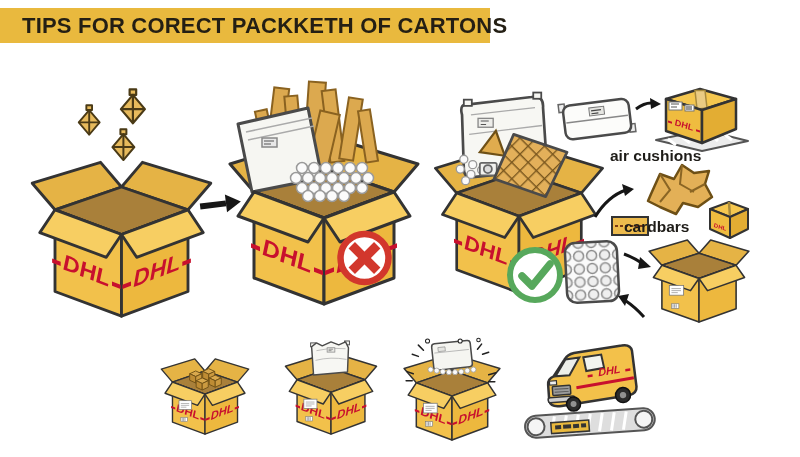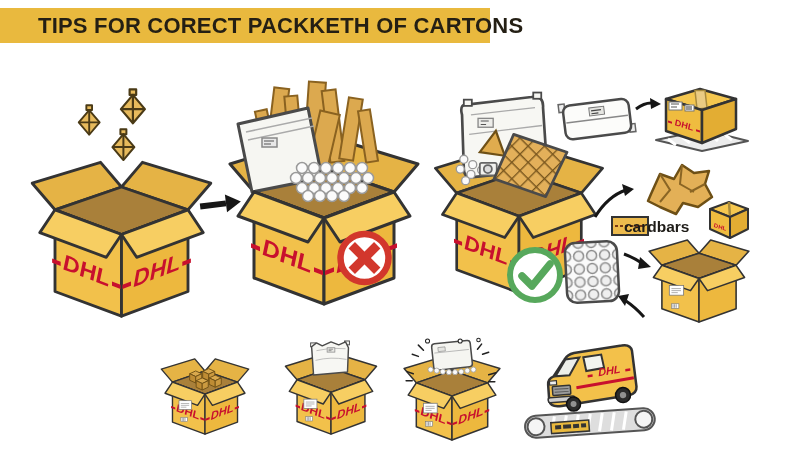--- a/index.html
+++ b/index.html
@@ -1,20 +1,20 @@
 <!DOCTYPE html>
 <html><head>
 <meta charset="utf-8">
 <style>
   html,body{margin:0;padding:0;background:#fff;}
   #canvas{position:relative;width:800px;height:457px;background:#fff;overflow:hidden;
           font-family:"Liberation Sans",sans-serif;}
   .abs{position:absolute;}
   #banner{left:0;top:8px;width:490px;height:35px;background:#E9B93E;display:flex;align-items:center;}
-  #banner span{padding-left:38px;font-size:22px;font-weight:800;letter-spacing:.2px;color:#241F14;white-space:nowrap;}
+  #banner span{padding-left:22px;font-size:22px;font-weight:800;letter-spacing:.2px;color:#241F14;white-space:nowrap;}
   .caption{font-size:15.5px;font-weight:700;color:#1E1C18;white-space:nowrap;}
   svg{display:block;overflow:visible;}
   #defs{position:absolute;width:0;height:0;overflow:hidden;}
 </style>
 </head>
 <body>
 
 <div id="canvas">
 
   <svg id="defs" aria-hidden="true">
@@ -208,20 +208,21 @@
     <path d="M19,20 H27 M19,23 H25" stroke="#555" stroke-width="1"></path>
     <rect x="33" y="21" width="9" height="6" fill="#FFF" stroke="#777" stroke-width="1"></rect>
     <path d="M35,22 V26 M37,22 V26 M39,22 V26" stroke="#333" stroke-width="1"></path>
     <g transform="translate(32,44) skewY(17)" font-family="'Liberation Sans',sans-serif" font-style="italic" font-weight="900" fill="#C8102E">
       <text text-anchor="middle" font-size="9">DHL</text>
       <rect x="-16" y="-2.5" width="4" height="2"></rect>
         <rect x="12" y="-2.5" width="4" height="2"></rect>
     </g>
   </svg>
 
+  <div class="abs caption" style="left:610px;top:147px">air cushions</div>
 
   <svg class="abs" style="left:592px;top:184px" width="44" height="36" viewBox="0 0 44 36">
     <path d="M3,33 Q16,12 34,6" fill="none" stroke="#161616" stroke-width="3"></path>
     <polygon points="30,0 42,5 33,12" fill="#161616"></polygon>
   </svg>
 
   <svg class="abs" style="left:646px;top:162px" width="70" height="56" viewBox="0 0 70 56">
     <polygon points="5,32 14,12 28,17 36,3 48,11 63,9 59,22 66,35 52,45 37,41 30,52 14,45 2,39" fill="#E3B057" stroke="#6E5016" stroke-width="2.5" stroke-linejoin="round"></polygon>
     <path d="M14,12 L24,28 L14,40 M36,3 L34,22 L48,30 M59,22 L44,30" fill="none" stroke="#8A6524" stroke-width="2"></path>
   </svg>

